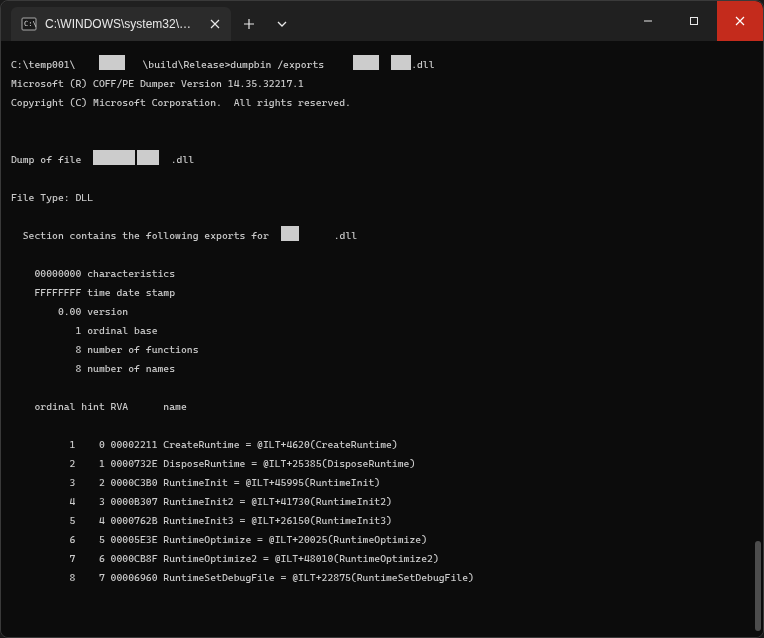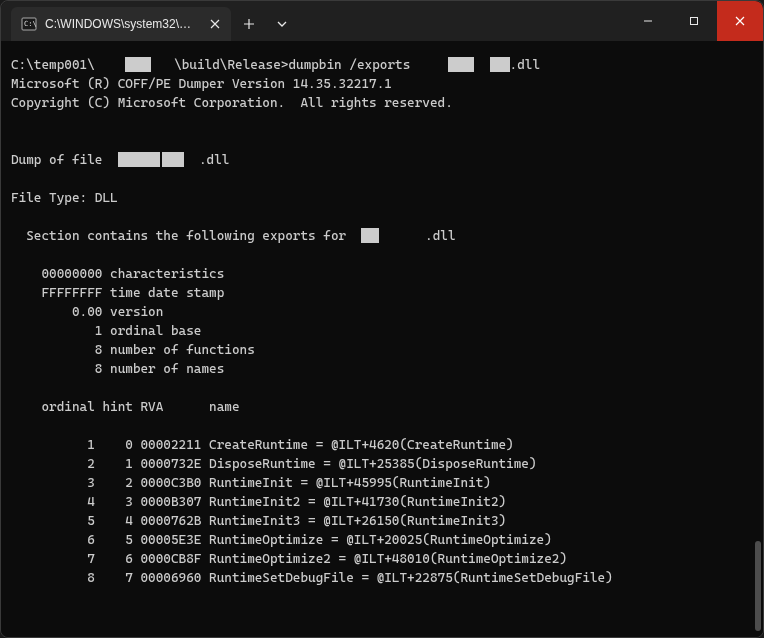--- a/index.html
+++ b/index.html
@@ -81,21 +81,21 @@
       align-items: center;
       justify-content: center;
       color: #e8e8e8;
     }
     .winbtn.close { background: #c42b1c; border-radius: 0 8px 0 0;}
     .terminal {
       background: #0c0c0c;
       height: calc(638px - 40px);
       padding: 14px 10px;
       font-family: Consolas, "Cascadia Mono", monospace;
-      font-size: 13px;
+      font-size: 10px;
       line-height: 19px;
       color: #cccccc;
       white-space: pre;
       overflow: hidden;
       position: relative;
     }
     .redact {
       display: inline-block;
       background: #cccccc;
       vertical-align: text-bottom;

